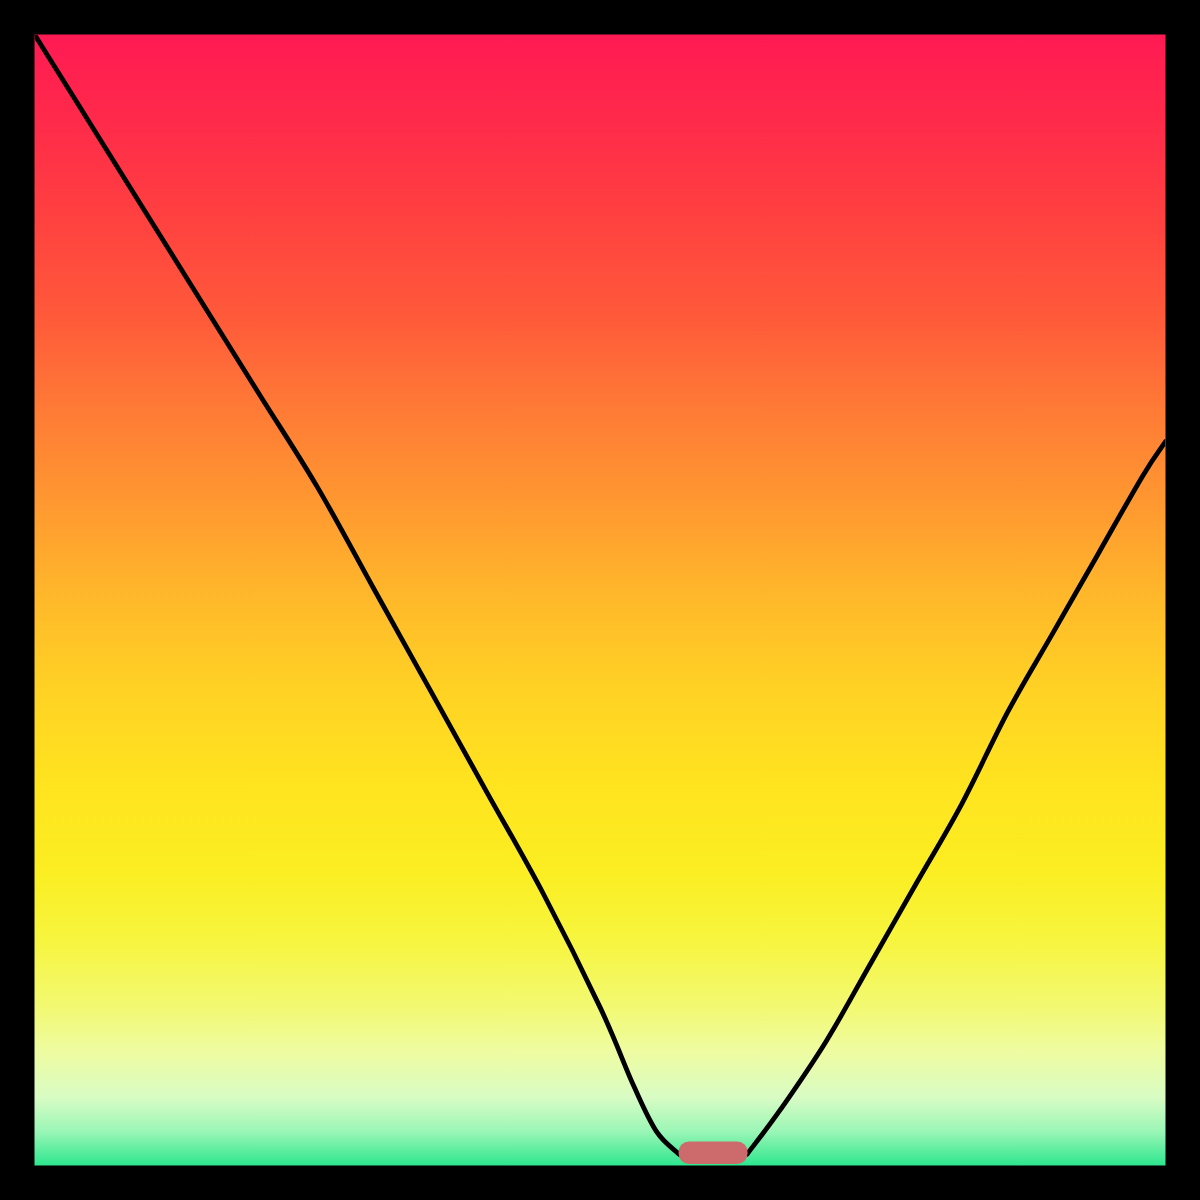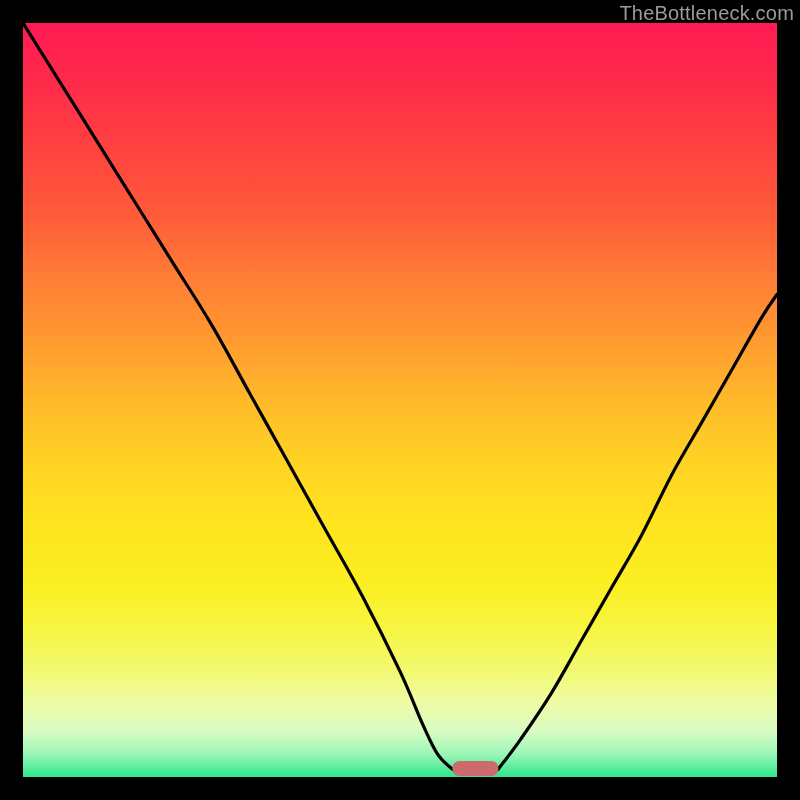--- a/index.html
+++ b/index.html
@@ -79,15 +79,14 @@
 
     <svg class="curve-svg" viewBox="0 0 754 754" preserveAspectRatio="none">
       <path fill="none" stroke="#000" stroke-width="3.2" stroke-linecap="round" d="M 0.0 0.0 C 6.8 10.9, 24.1 38.6, 37.7 60.3 C 51.3 82.0, 61.8 98.9, 75.4 120.6 C 89.0 142.4, 99.5 159.2, 113.1 181.0 C 126.7 202.7, 137.2 219.6, 150.8 241.3 C 164.4 263.0, 174.9 278.5, 188.5 301.6 C 202.1 324.7, 212.6 345.0, 226.2 369.5 C 239.8 393.9, 250.3 412.9, 263.9 437.3 C 277.5 461.7, 288.0 480.8, 301.6 505.2 C 315.2 529.6, 325.7 547.3, 339.3 573.0 C 352.9 598.8, 366.1 625.4, 377.0 648.4 C 387.9 671.5, 392.8 686.3, 399.6 701.2 C 406.4 716.1, 409.3 723.2, 414.7 731.4 C 420.1 739.5, 427.1 743.7, 429.8 746.5"></path>
       <path fill="none" stroke="#000" stroke-width="3.2" stroke-linecap="round" d="M 475.0 746.5 C 479.1 741.0, 488.1 729.9, 497.6 716.3 C 507.1 702.7, 516.9 688.7, 527.8 671.1 C 538.7 653.4, 547.1 637.3, 558.0 618.3 C 568.8 599.3, 577.3 584.5, 588.1 565.5 C 599.0 546.5, 607.4 533.1, 618.3 512.7 C 629.1 492.4, 637.6 472.8, 648.4 452.4 C 659.3 432.0, 667.7 418.6, 678.6 399.6 C 689.5 380.6, 697.9 365.8, 708.8 346.8 C 719.6 327.8, 730.8 307.6, 738.9 294.1 C 747.1 280.5, 751.3 275.5, 754.0 271.4"></path>
     </svg>
 
     <div class="marker" style="left: 452.4px; width: 45.24px;"></div>
 
   </div>
 
-  <div class="watermark">TheBottleneck.com</div>
 
 </div>
 
 </body></html>

